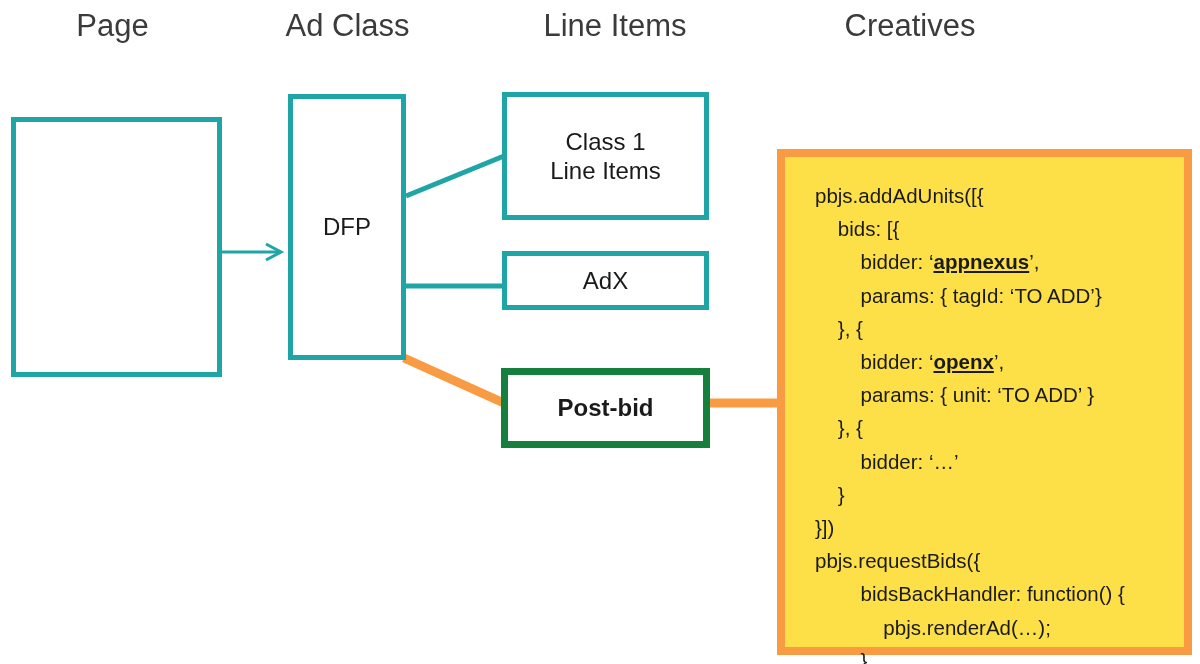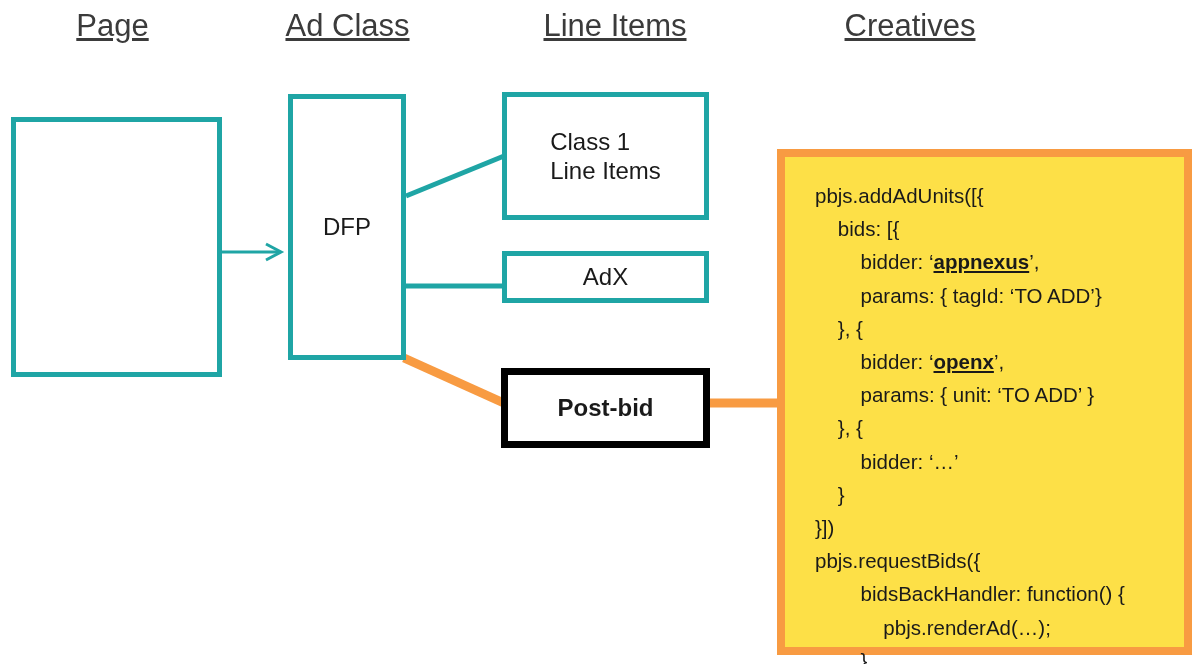--- a/index.html
+++ b/index.html
@@ -18,34 +18,34 @@
 
   
   .col-head {
     position: absolute;
     font-size: 31px;
     color: #3b3b3b;
     font-weight: 400;
     text-align: center;
     white-space: nowrap;
     line-height: 1;
-    text-decoration: underline;
   }
 
   
   .box {
     position: absolute;
     box-sizing: border-box;
     background: #ffffff;
     display: flex;
     align-items: center;
     justify-content: center;
+    text-align: center;
   }
   .box-teal  { border: 5px solid #1FA5A5; }
-  .box-orange{ border: 7px solid #000000; }
+  .box-orange{ border: 7px solid #15803d; }
 
   .box-label {
     font-size: 24px;
     color: #1a1a1a;
     line-height: 1.22;
     white-space: pre-line;
   }
   .box-label.bold { font-weight: bold; }
 
   
@@ -58,21 +58,21 @@
     background: #F89B42;
     display: flex; align-items: center; justify-content: center;
   }
   #creative-unit .box-label { color: #ffffff; font-size: 25px; }
 
   
   #dfp-box { left: 288px; top: 94px; width: 118px; height: 266px; }
 
   
   #class1-box  { left: 502px; top: 92px;  width: 207px; height: 128px; }
-  #adx-box     { left: 502px; top: 251px; width: 207px; height: 52px; }
+  #adx-box     { left: 502px; top: 251px; width: 207px; height: 59px; }
   #postbid-box { left: 501px; top: 368px; width: 209px; height: 80px; }
 
   
   #code-box {
     position: absolute;
     left: 777px; top: 149px; width: 415px; height: 506px;
     box-sizing: border-box;
     border: 8px solid #F89B42;
     background: #fde047;
   }

